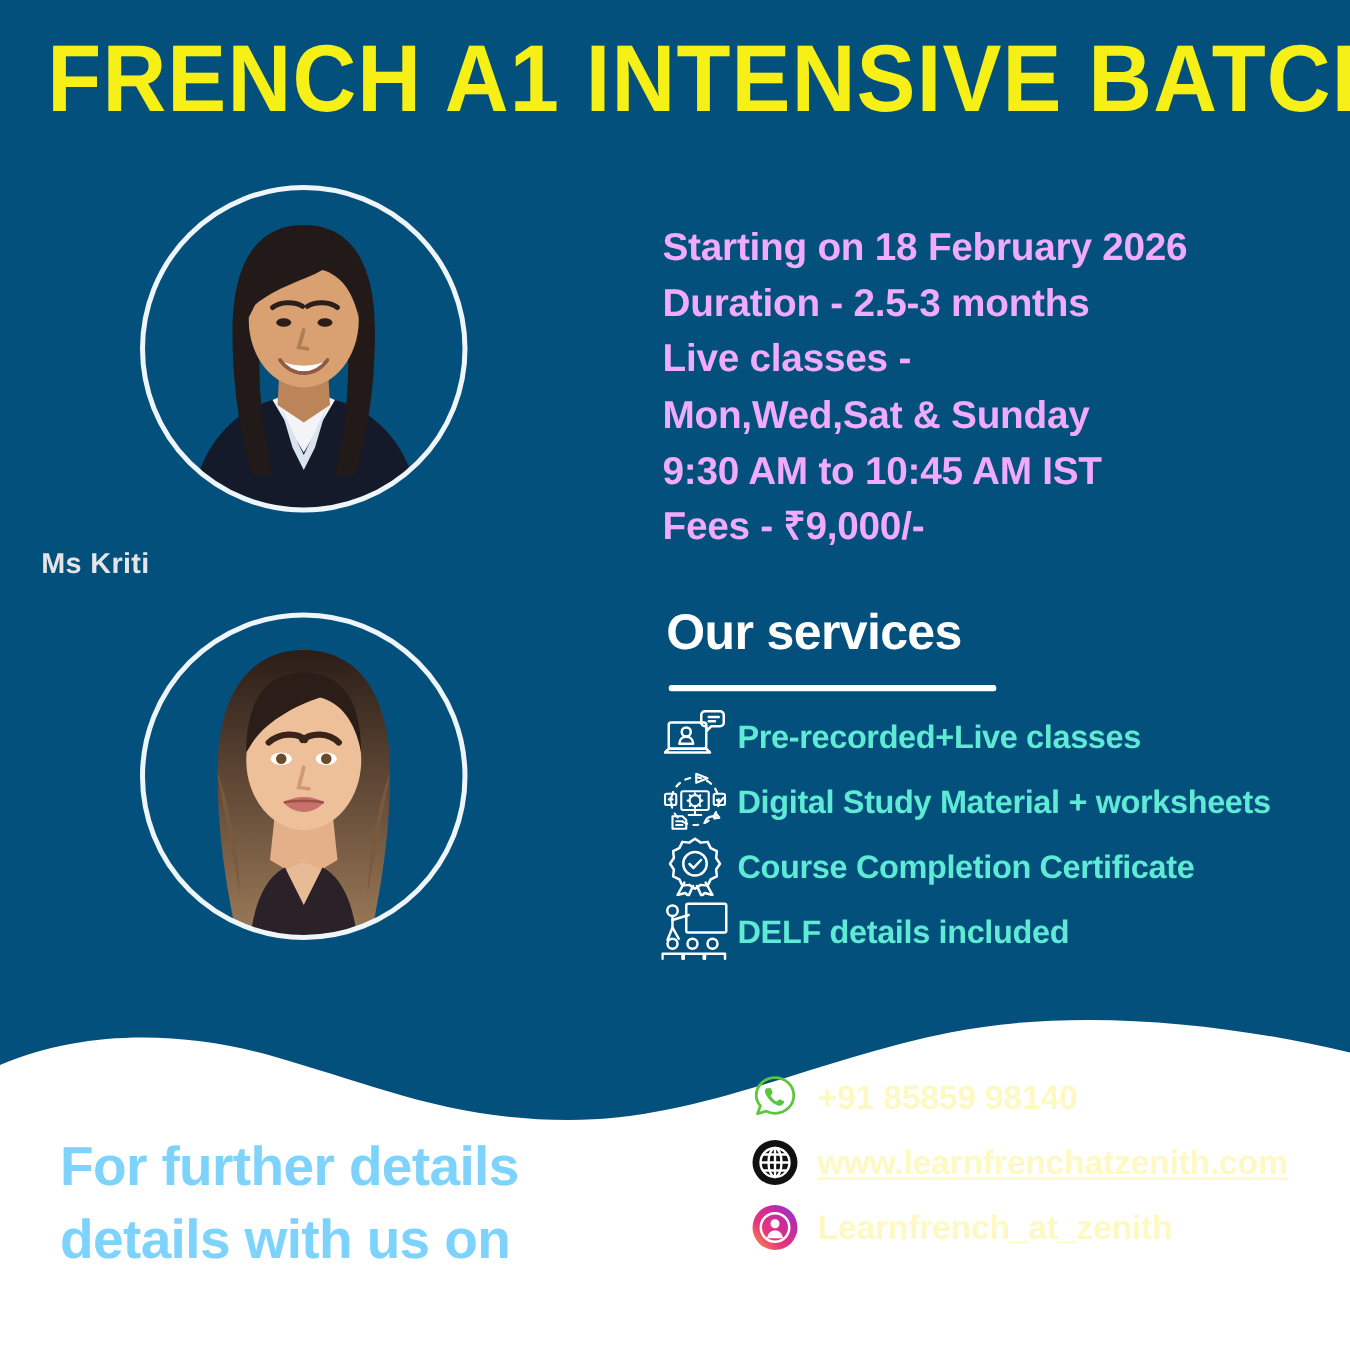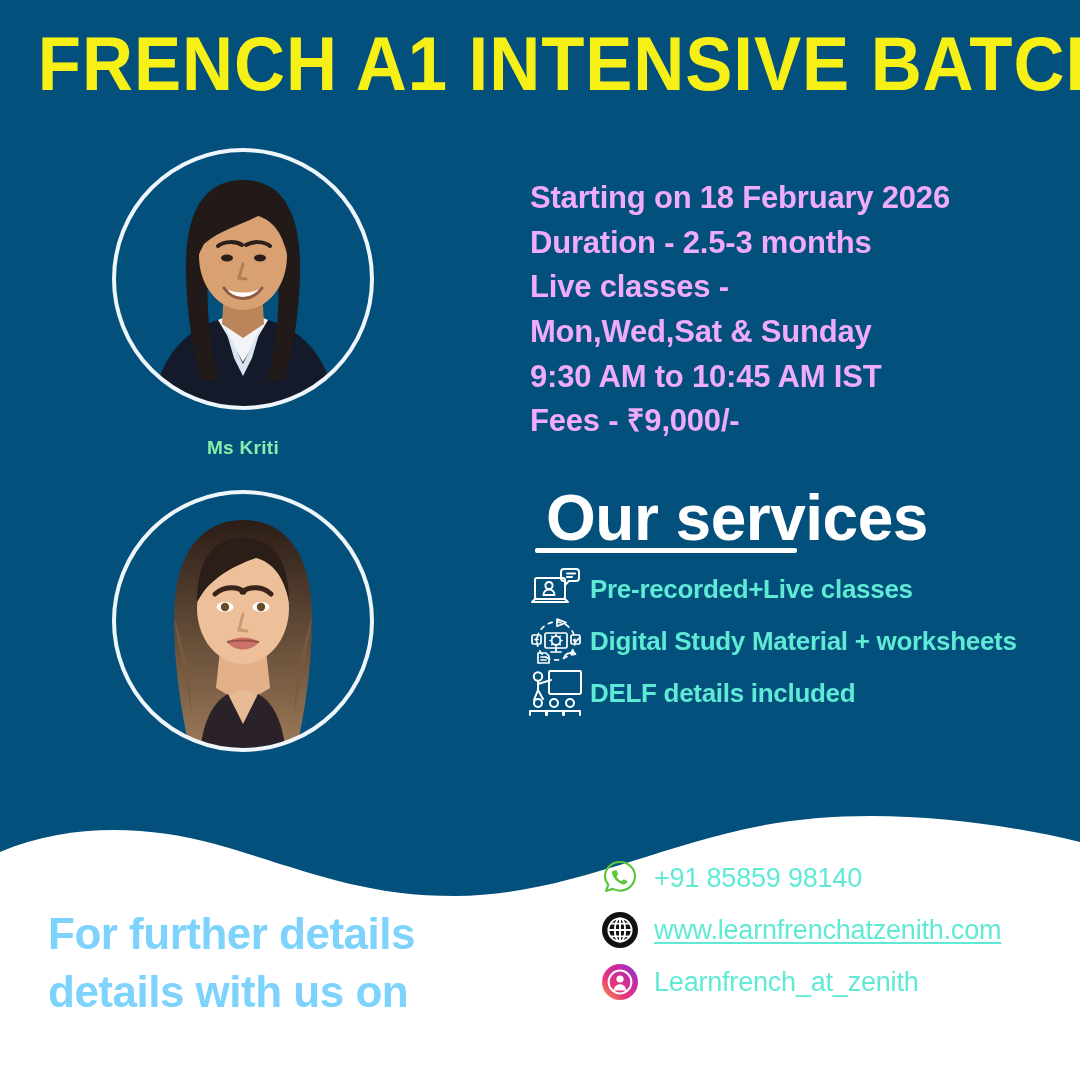--- a/index.html
+++ b/index.html
@@ -55,23 +55,22 @@
     position: absolute;
     inset: 0;
     border-radius: 50%;
     overflow: visible;
   }
   .portrait-photo svg { display: block; }
 
   .person-name {
     position: absolute;
     width: 420px;
-    text-align: center;
-    color: #86efac;
-    font-size: 19px;
+    color: #e5e5e5;
+    font-size: 23px;
     font-weight: 700;
     letter-spacing: .3px;
   }
   .person-name.n1 { left: 33px; top: 437px; }
   .person-name.n2 { left: 33px; top: 768px; }
 
   
   .details {
     position: absolute;
     left: 530px;
@@ -81,24 +80,24 @@
     font-size: 31px;
     font-weight: 700;
     line-height: 1.44;
     letter-spacing: -0.2px;
   }
   .details div { white-space: nowrap; }
 
   
   .services-head {
     position: absolute;
-    left: 546px;
+    left: 533px;
     top: 486px;
     color: #ffffff;
-    font-size: 64px;
+    font-size: 40px;
     font-weight: 700;
     letter-spacing: -0.5px;
     line-height: 1;
   }
   .services-rule {
     position: absolute;
     left: 535px;
     top: 548px;
     width: 262px;
     height: 5px;
@@ -173,23 +172,23 @@
   .contact-icon {
     width: 48px;
     min-width: 48px;
     height: 44px;
     display: flex;
     align-items: center;
     justify-content: center;
   }
   .contact-icon svg { display: block; }
   .contact-text {
-    color: #5eead4;
+    color: #fef9c3;
     font-size: 27px;
-    font-weight: 400;
+    font-weight: 700;
     letter-spacing: -0.2px;
     white-space: nowrap;
     margin-left: 10px;
   }
   .contact-text.link { text-decoration: underline; text-underline-offset: 3px; }
 </style>
 </head>
 <body>
 
 <div id="poster">
@@ -329,20 +328,34 @@
             <path d="M7 35 h8 l3 3 v7 h-11 z"></path>
             <path d="M10 39 h5 M10 42 h5"></path>
             <path d="M33 40 a6 6 0 0 1 9 -4"></path>
             <path d="M42 33 l2.5 3.2 l-4 .6 z"></path>
           </g>
         </svg>
       </span>
       <span class="service-label">Digital Study Material + worksheets</span>
     </div>
 
+    <div class="service-row">
+      <span class="service-icon">
+        <svg width="46" height="48" viewBox="0 0 46 48">
+          <g fill="none" stroke="#ffffff" stroke-width="2" stroke-linecap="round" stroke-linejoin="round">
+            <path d="M23 2 l4.6 3.1 l5.5 -.6 l2.4 5 l5 2.4 l-.6 5.5 l3.1 4.6 l-3.1 4.6 l.6 5.5 l-5 2.4 l-2.4 5 l-5.5 -.6 l-4.6 3.1 l-4.6 -3.1 l-5.5 .6 l-2.4 -5 l-5 -2.4 l.6 -5.5 l-3.1 -4.6 l3.1 -4.6 l-.6 -5.5 l5 -2.4 l2.4 -5 l5.5 .6 z"></path>
+            <circle cx="23" cy="22" r="9.4"></circle>
+            <path d="M18.6 22.2 l3.2 3.2 l6 -6.4"></path>
+            <path d="M14.5 37 L9 47 l6.2 -1.6 l2.6 2.4 l3.6 -8"></path>
+            <path d="M31.5 37 L37 47 l-6.2 -1.6 l-2.6 2.4 l-3.6 -8"></path>
+          </g>
+        </svg>
+      </span>
+      <span class="service-label">Course Completion Certificate</span>
+    </div>
 
     <div class="service-row">
       <span class="service-icon">
         <svg width="54" height="48" viewBox="0 0 54 48">
           <g fill="none" stroke="#ffffff" stroke-width="2" stroke-linecap="round" stroke-linejoin="round">
             <rect x="20" y="2" width="32" height="23" rx="1.4"></rect>
             <circle cx="9" cy="7.5" r="4.2"></circle>
             <path d="M9 12 v9 l-4 10"></path>
             <path d="M9 21 l5 9"></path>
             <path d="M9 15 L22 11"></path>

